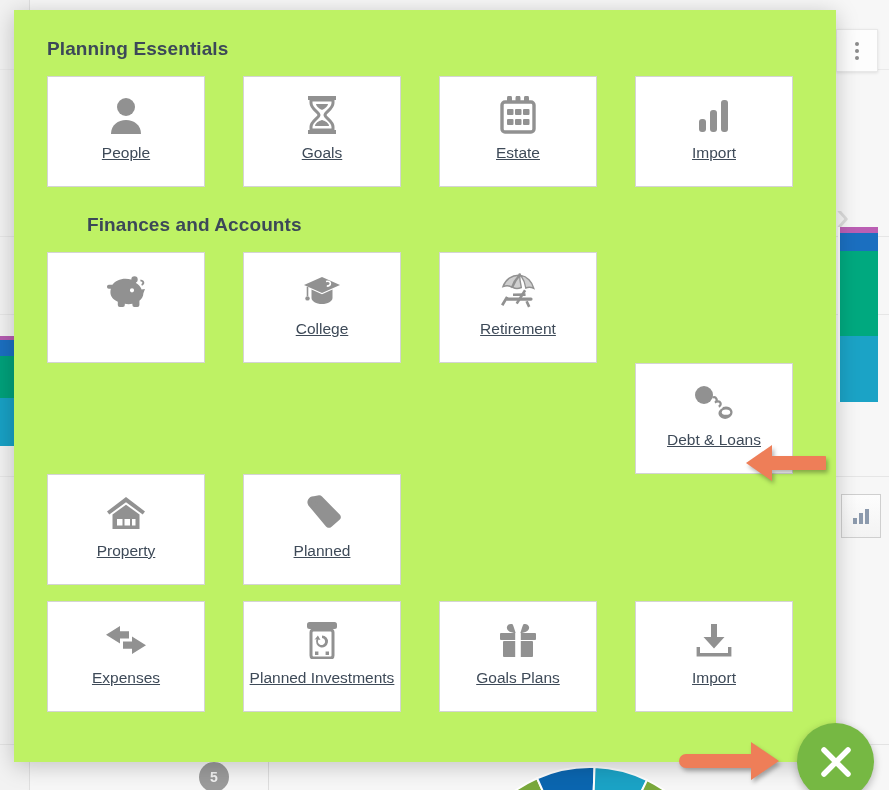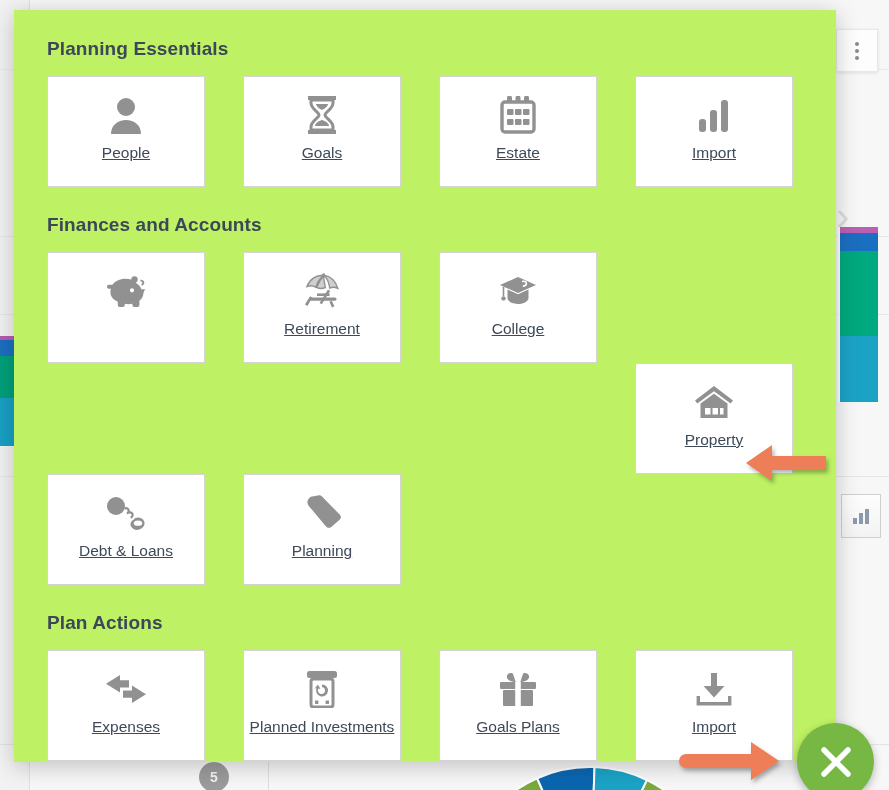--- a/index.html
+++ b/index.html
@@ -124,21 +124,21 @@
     overflow: hidden;
   }
 
   .section-title {
     font-size: 19px;
     font-weight: bold;
     color: #3c4858;
     letter-spacing: .1px;
   }
   #section-planning-title  { margin-top: 28px; }
-  #section-finances-title  { margin-top: 27px; }
+  #section-finances-title  { margin-top: 27px; margin-left: 40px; }
   #section-actions-title   { margin-top: 27px; }
 
   .card-grid {
     display: grid;
     grid-template-columns: repeat(4, 158px);
     gap: 0 38px;
     margin-top: 16px;
   }
 
   .card {
@@ -309,83 +309,82 @@
         <div class="icon">
           <svg width="40" height="34" viewBox="0 0 40 34">
             <circle cx="28.5" cy="5.5" r="3.2"></circle>
             <path d="M30 9c2.6 1.5 4.6 3.8 5.6 6.5l3.4-.6-1.6 4.3c-.1 3-1.6 5.7-4 7.6V31a2 2 0 0 1-2 2h-3a2 2 0 0 1-2-2v-1.2a18 18 0 0 1-7.6 0V31a2 2 0 0 1-2 2h-3a2 2 0 0 1-2-2v-3.3C6.6 25.6 4.4 22 4.4 18c0-1.1.2-2.2.5-3.2H2.8c-1 0-1.8-.9-1.8-2s.8-2 1.8-2h3.6C9 7.2 13.8 4.8 19.5 4.8c3.9 0 7.5 1.1 10.5 3zM26 14.2a2.1 2.1 0 1 0 0 4.2 2.1 2.1 0 0 0 0-4.2z"></path>
             <path d="M34.5 5.5c2.2.3 3.8 1.6 3.8 3.3 0 1.3-1 2.4-2.4 2.9l-.6-1.7c.7-.3 1.1-.7 1.1-1.2 0-.7-.9-1.3-2.1-1.5z"></path>
           </svg>
         </div>
       </div>
       <div class="card">
         <div class="icon">
+          <svg width="40" height="34" viewBox="0 0 40 34">
+            <path d="M20 3 2 11l18 8 18-8z"></path>
+            <path d="M9.5 15.5V24c0 3.3 4.7 6 10.5 6s10.5-2.7 10.5-6v-8.5L20 20.2z"></path>
+            <path d="M5.5 12.8v9.4" stroke="#919191" stroke-width="1.6" fill="none"></path>
+            <circle cx="5.5" cy="24.4" r="2.2"></circle>
+            <path d="M24 7.5c2.4-.6 4.4.2 4.4 2 0 1.6-1.6 2.6-3.6 2.6" fill="none" stroke="#ffffff" stroke-width="1.6"></path>
+          </svg>
+        </div>
+        <div class="label">College</div>
+      </div>
+      <div class="card">
+        <div class="icon">
           <svg width="42" height="38" viewBox="0 0 42 38">
             <path d="M22 3.2C15 3 8.5 7.5 6 14.6c4-1.6 6.5-1 8.6.6 1.5-4.4 4-8.4 7.4-12zM23.8 3.4c2.7 3.8 4.3 8 5 12.6 2.6-1.1 5.2-1 8 .5-1.6-7-7-12.2-13-13.1zM22.9 3.4c-3.3 3.5-5.7 7.5-7.2 11.9 2.6 1.6 5.5 1.6 8.6.2-.6-4.3-1.9-8.3-1.4-12.1z" stroke="#919191" stroke-width="1.4" fill="#cfcfcf"></path>
             <path d="M22.6 1.2a1.2 1.2 0 1 1 0 2.4 1.2 1.2 0 0 1 0-2.4z"></path>
             <path d="M27 17.5l2.2 1.4-8.4 13.4-2.2-1.4z"></path>
             <path d="M10 25.5h24a1.6 1.6 0 0 1 0 3.2H10a1.6 1.6 0 0 1 0-3.2z"></path>
             <path d="M11.4 25.6l-5 8.4-2.4-1.4 5-8.4zM30.8 28.7l2.6 5.6-2.4 1.1-2.6-5.6z"></path>
             <path d="M16 21.4l12.5-.1.1 2.6-12.6.1z"></path>
           </svg>
         </div>
         <div class="label">Retirement</div>
       </div>
-      <div class="card">
-        <div class="icon">
-          <svg width="40" height="34" viewBox="0 0 40 34">
-            <path d="M20 3 2 11l18 8 18-8z"></path>
-            <path d="M9.5 15.5V24c0 3.3 4.7 6 10.5 6s10.5-2.7 10.5-6v-8.5L20 20.2z"></path>
-            <path d="M5.5 12.8v9.4" stroke="#919191" stroke-width="1.6" fill="none"></path>
-            <circle cx="5.5" cy="24.4" r="2.2"></circle>
-            <path d="M24 7.5c2.4-.6 4.4.2 4.4 2 0 1.6-1.6 2.6-3.6 2.6" fill="none" stroke="#ffffff" stroke-width="1.6"></path>
-          </svg>
-        </div>
-        <div class="label">College</div>
-      </div>
       <div class="row-gap"></div>
       <div class="row-gap"></div>
       <div class="row-gap"></div>
       <div class="row-gap"></div>
+      <div class="card">
+        <div class="icon">
+          <svg width="42" height="34" viewBox="0 0 42 34">
+            <circle cx="11" cy="10" r="9"></circle>
+            <path d="M19.4 12.6c1.7-.7 3.3-.2 4 1.2.7 1.4 0 3-1.5 3.8" fill="none" stroke="#919191" stroke-width="2.2"></path>
+            <path d="M23.5 16.6c1.8-.6 3.4 0 4 1.4.6 1.4-.2 3-1.8 3.6" fill="none" stroke="#919191" stroke-width="2.2"></path>
+            <path d="M30 22c4-1.4 8 .2 9.2 3.4 1.3 3.4-1 7-5 8.2-3.6 1-7.2-.6-8.4-3.6-1-2.6.4-5.4 3.4-6.8z"></path>
+            <ellipse cx="33" cy="27.2" rx="4.2" ry="2.6" fill="#ffffff"></ellipse>
+          </svg>
+        </div>
+        <div class="label">Debt &amp; Loans</div>
+      </div>
       <div class="card">
         <div class="icon">
           <svg width="40" height="34" viewBox="0 0 40 34">
             <path d="M20 1 1 15.5l2.3 3L20 6.2l16.7 12.3 2.3-3z"></path>
             <path d="M6.5 18.5 20 8.7l13.5 9.8V33h-27z"></path>
             <rect x="11" y="23" width="5.5" height="6.5" fill="#ffffff"></rect>
             <rect x="18.5" y="23" width="5.5" height="6.5" fill="#ffffff"></rect>
             <rect x="26" y="23" width="3.5" height="6.5" fill="#ffffff"></rect>
           </svg>
         </div>
         <div class="label">Property</div>
       </div>
       <div class="card">
         <div class="icon">
-          <svg width="42" height="34" viewBox="0 0 42 34">
-            <circle cx="11" cy="10" r="9"></circle>
-            <path d="M19.4 12.6c1.7-.7 3.3-.2 4 1.2.7 1.4 0 3-1.5 3.8" fill="none" stroke="#919191" stroke-width="2.2"></path>
-            <path d="M23.5 16.6c1.8-.6 3.4 0 4 1.4.6 1.4-.2 3-1.8 3.6" fill="none" stroke="#919191" stroke-width="2.2"></path>
-            <path d="M30 22c4-1.4 8 .2 9.2 3.4 1.3 3.4-1 7-5 8.2-3.6 1-7.2-.6-8.4-3.6-1-2.6.4-5.4 3.4-6.8z"></path>
-            <ellipse cx="33" cy="27.2" rx="4.2" ry="2.6" fill="#ffffff"></ellipse>
-          </svg>
-        </div>
-        <div class="label">Debt &amp; Loans</div>
-      </div>
-      <div class="card">
-        <div class="icon">
           <svg width="40" height="36" viewBox="0 0 40 36">
             <path d="M11.8 1.2a6 6 0 0 0-5.4 9.2L24 31.5c1.3 1.6 3.7 1.8 5.3.4l8-7a3.7 3.7 0 0 0 .4-5.3L20 1.4a4 4 0 0 0-3-1.2z"></path>
             <circle cx="11.5" cy="7" r="3.4" fill="none" stroke="#919191" stroke-width="2.2"></circle>
           </svg>
         </div>
-        <div class="label">Planning</div>
-      </div>
-    </div>
-
-  <h2 class="section-title" id="section-actions-title">Plan Actions</h2>
+        <div class="label">Planned</div>
+      </div>
+    </div>
+
   <div class="card-grid" id="grid-actions">
       <div class="card">
         <div class="icon">
           <svg width="42" height="30" viewBox="0 0 42 30">
             <path d="M15 1 1 9.8l14 8.8v-5.2h9V6.2h-9z"></path>
             <path d="M27 11.4v5.2h-9v7.2h9v5.2l14-8.8z"></path>
           </svg>
         </div>
         <div class="label">Expenses</div>
       </div>

